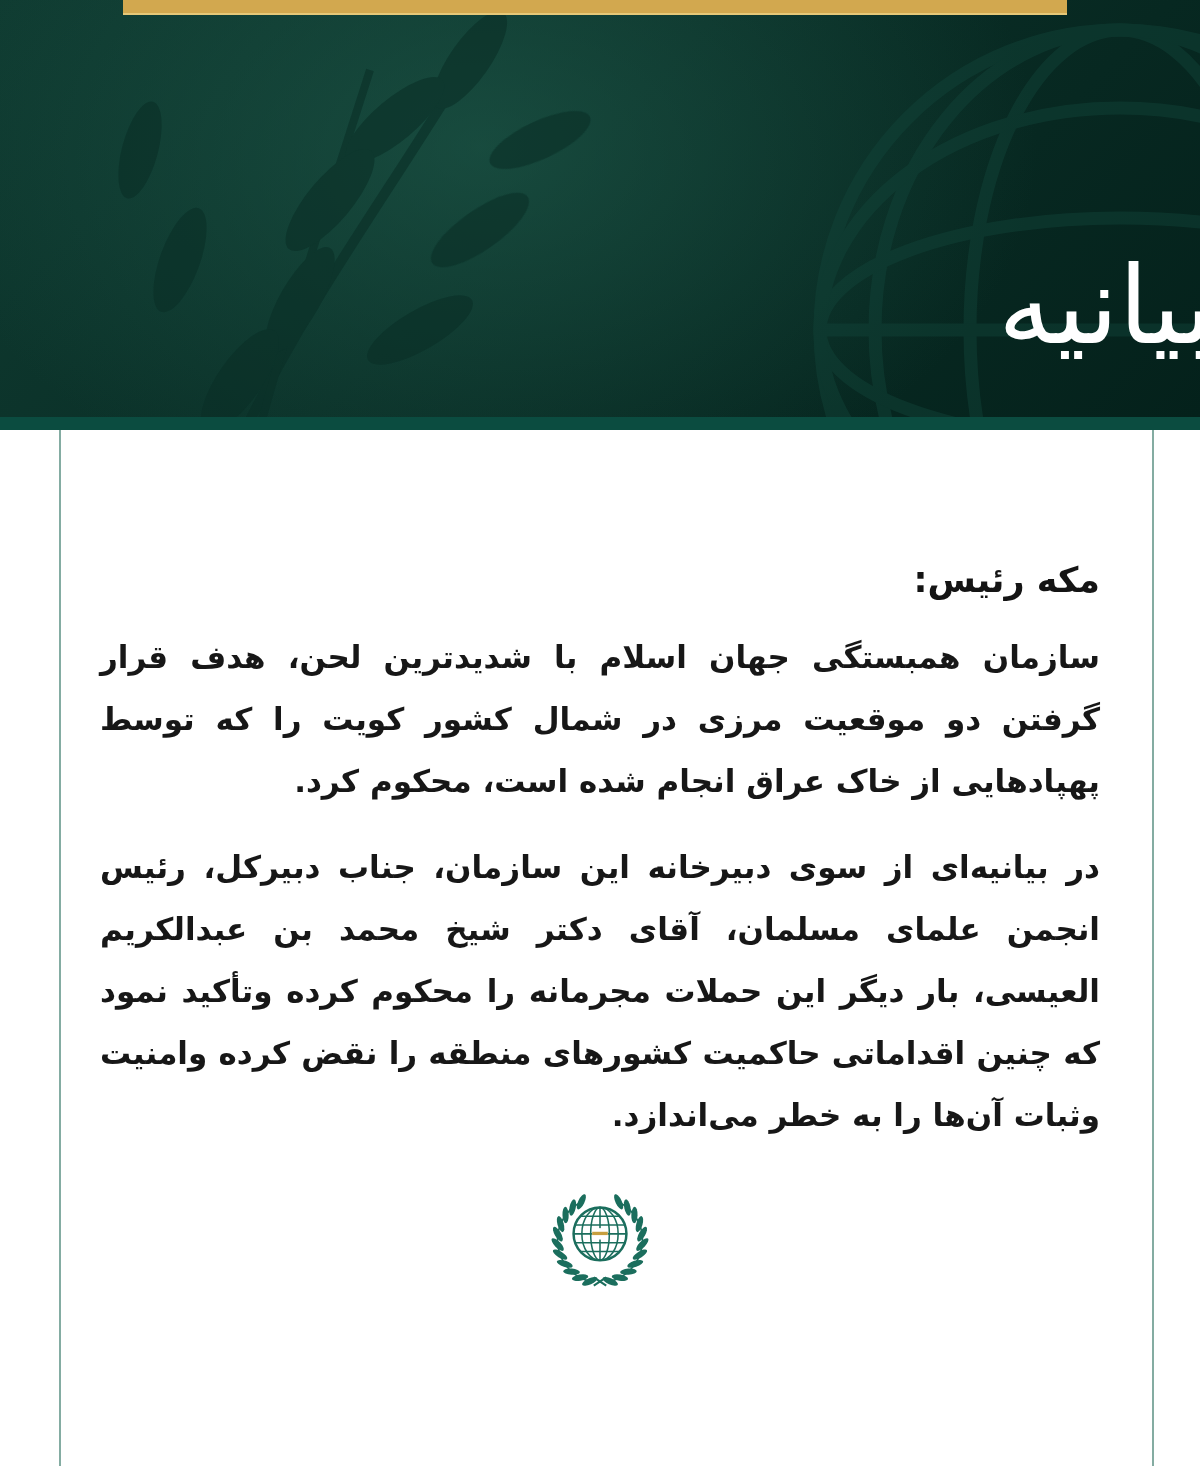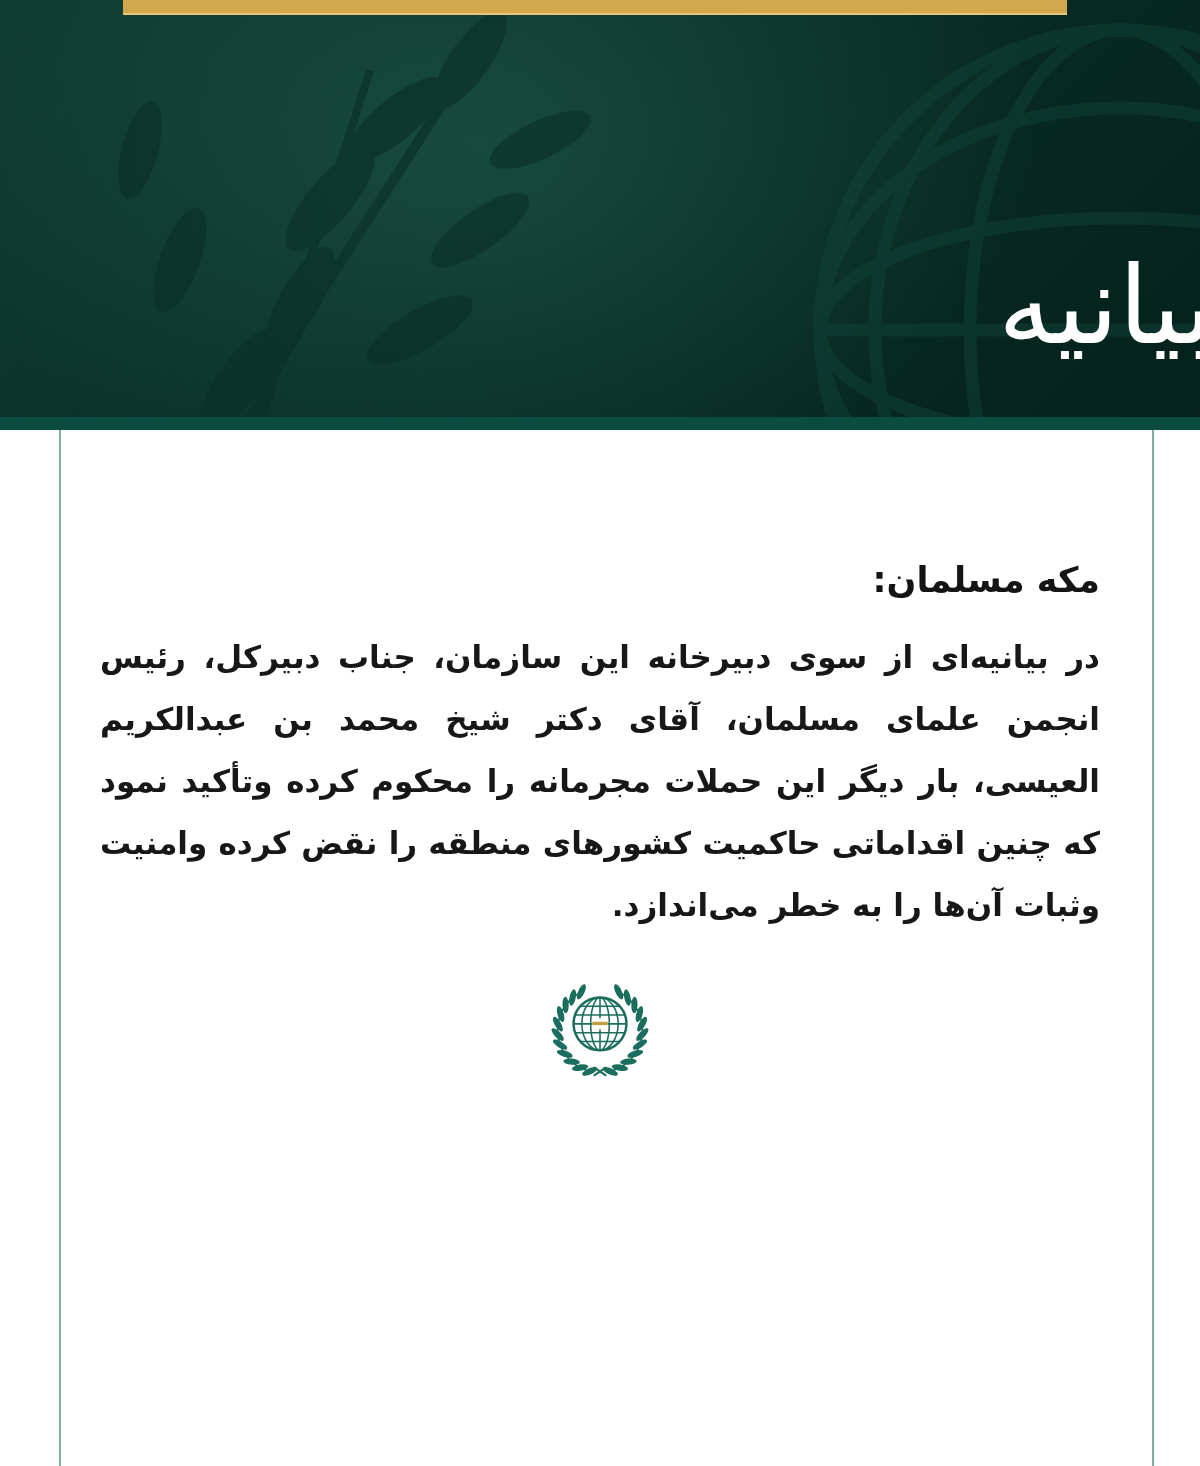--- a/index.html
+++ b/index.html
@@ -81,22 +81,23 @@
     </svg>
     <div class="gold-bar"></div>
     <div class="header-title">بیانیه</div>
   </div>
   <div class="header-strip"></div>
 
   <div class="frame-line left"></div>
   <div class="frame-line right"></div>
 
   <div class="content">
-    <div class="location-heading">مکه مسلمان:</div>
+    <div class="location-heading">مکه رئیس:</div>
 
+    <p class="statement">سازمان همبستگی جهان اسلام با شدیدترین لحن، هدف قرار گرفتن دو موقعیت مرزی در شمال کشور کویت را که توسط پهپادهایی از خاک عراق انجام شده است، محکوم کرد.</p>
 
     <p class="statement">در بیانیه‌ای از سوی دبیرخانه این سازمان، جناب دبیرکل، رئیس انجمن علمای مسلمان، آقای دکتر شیخ محمد بن عبدالکریم العیسی، بار دیگر این حملات مجرمانه را محکوم کرده وتأکید نمود که چنین اقداماتی حاکمیت کشورهای منطقه را نقض کرده وامنیت وثبات آن‌ها را به خطر می‌اندازد.</p>
 
 
     <div class="logo-row">
       <svg class="emblem-svg" width="104" height="112" viewBox="0 0 100 108" aria-hidden="true">
         <g id="emblem-root">
             <path d="M68 19.2 A41 41 0 0 1 58.5 96.1" stroke="#1b6e5d" stroke-width="1.6" fill="none"></path>
             <path d="M32 19.2 A41 41 0 0 0 41.5 96.1" stroke="#1b6e5d" stroke-width="1.6" fill="none"></path>
             <ellipse cx="0" cy="0" rx="8" ry="3" fill="#1b6e5d" transform="translate(68.0 19.1) rotate(64)"></ellipse>

